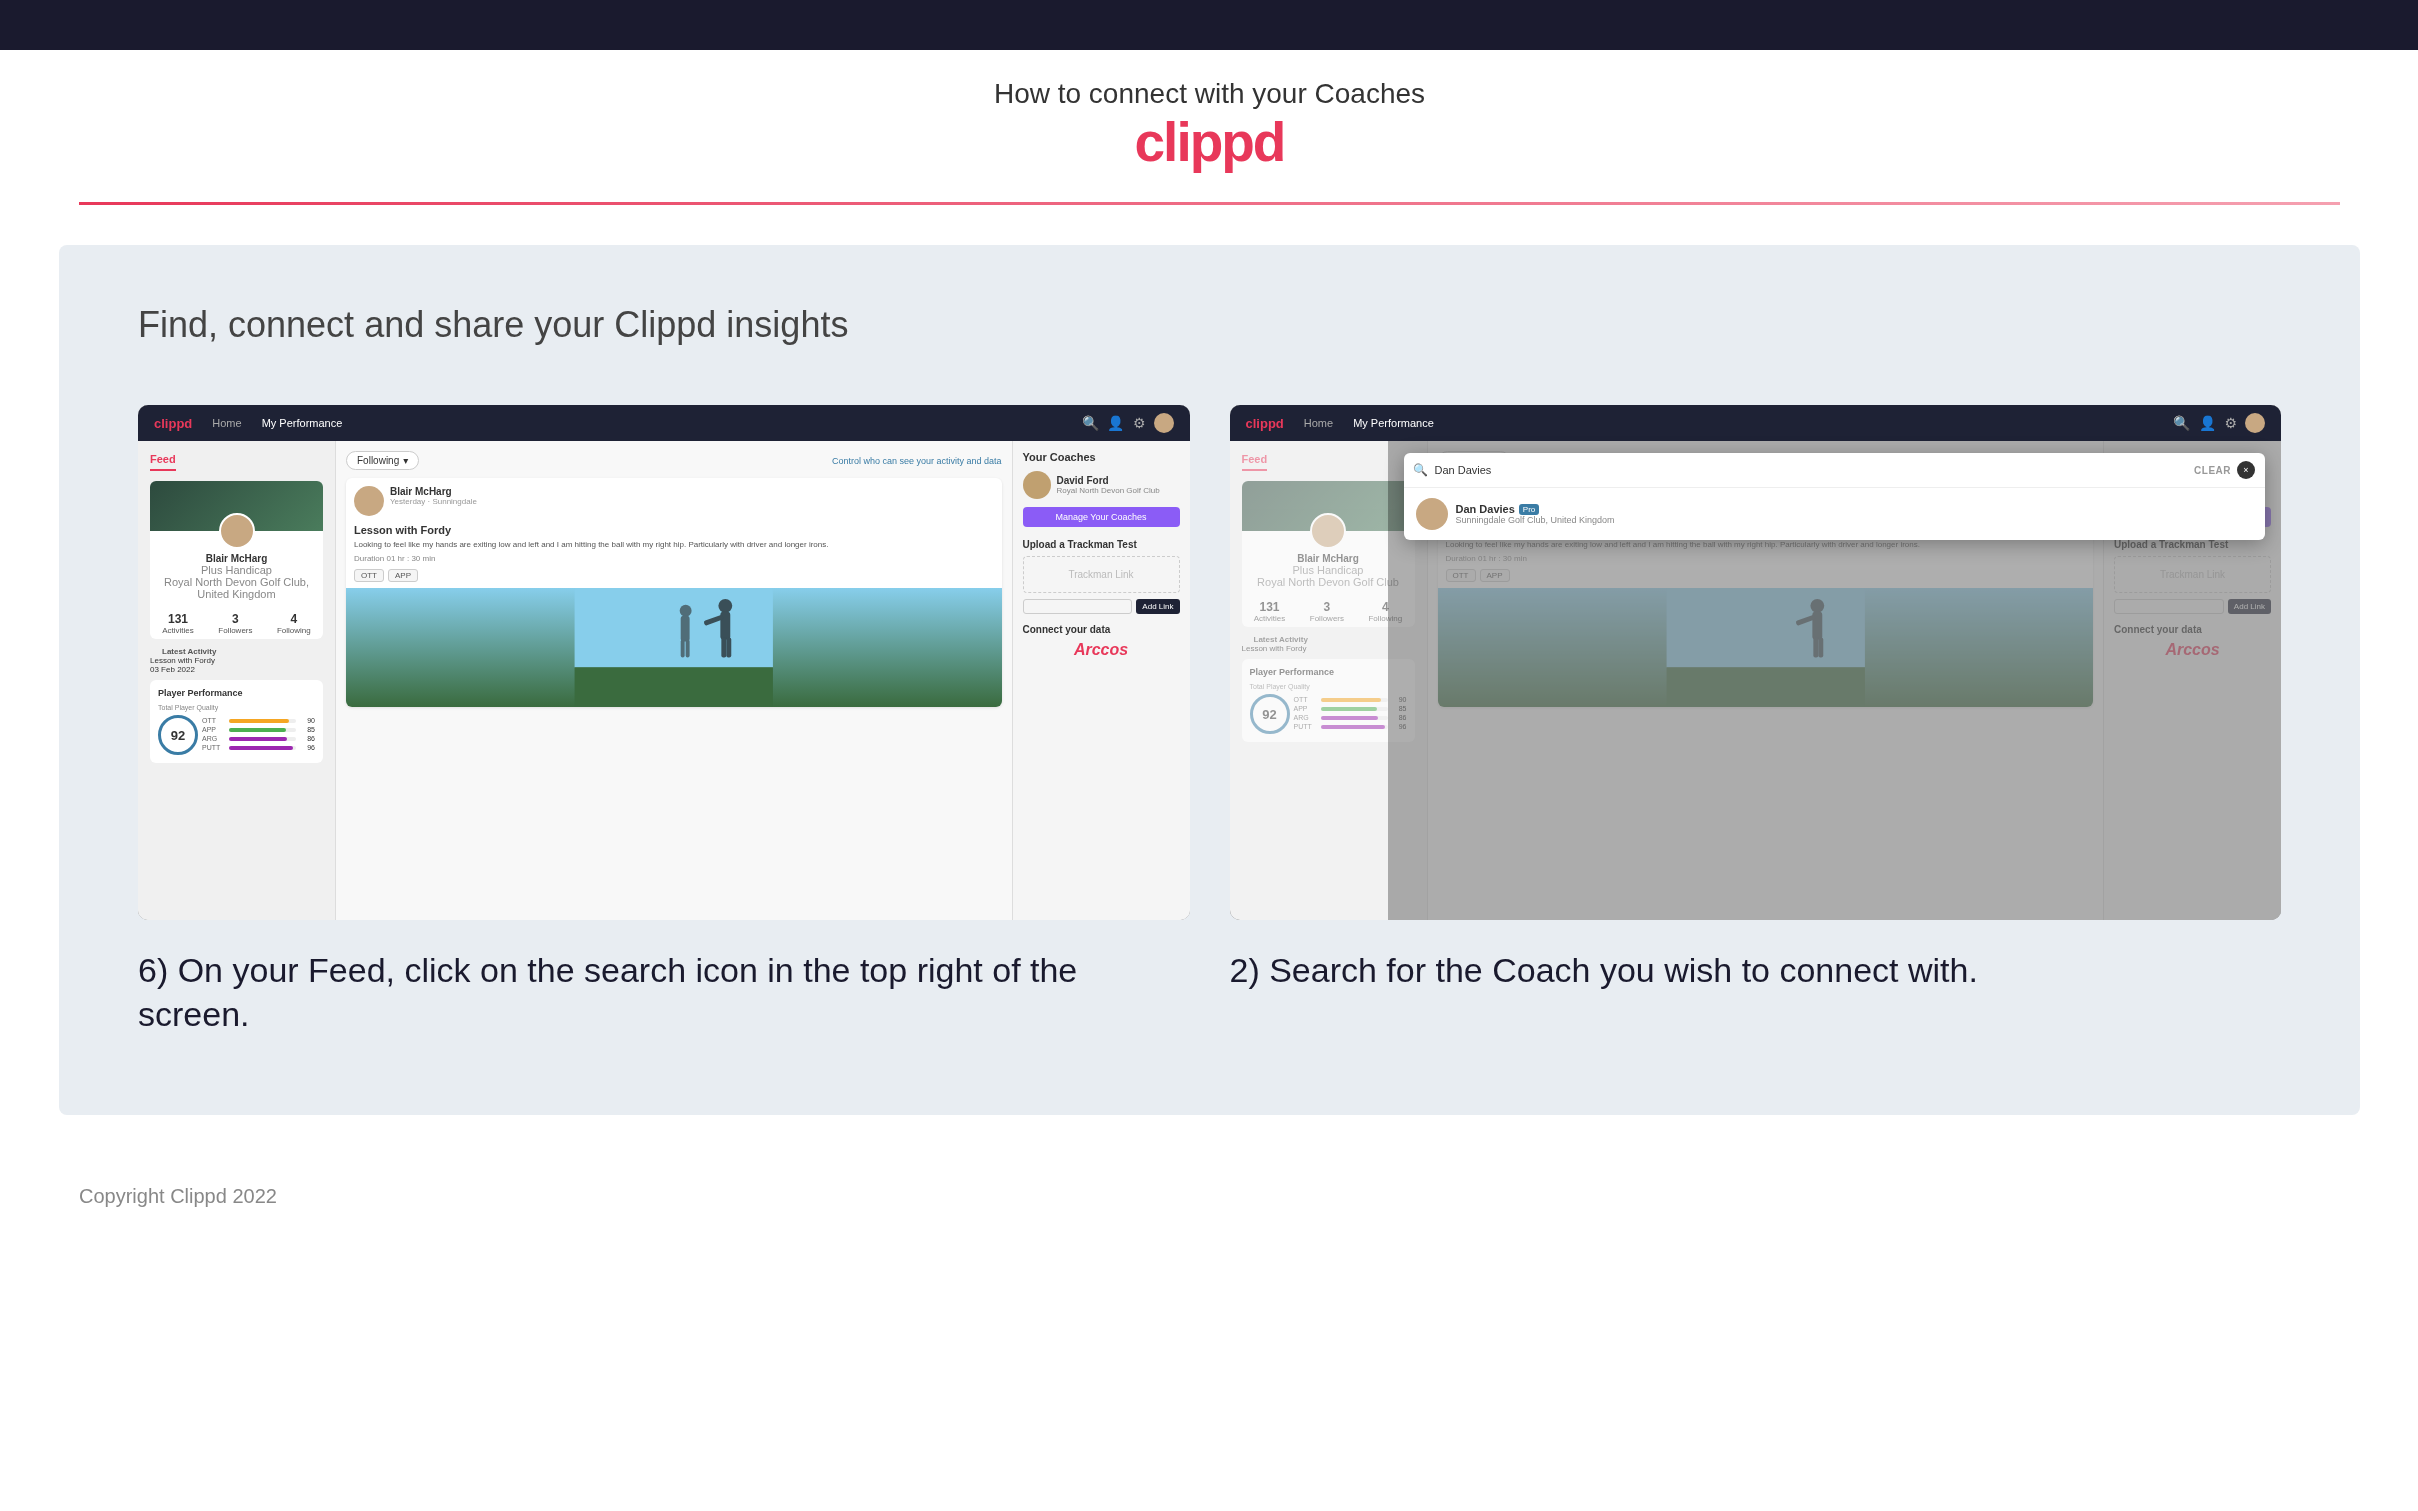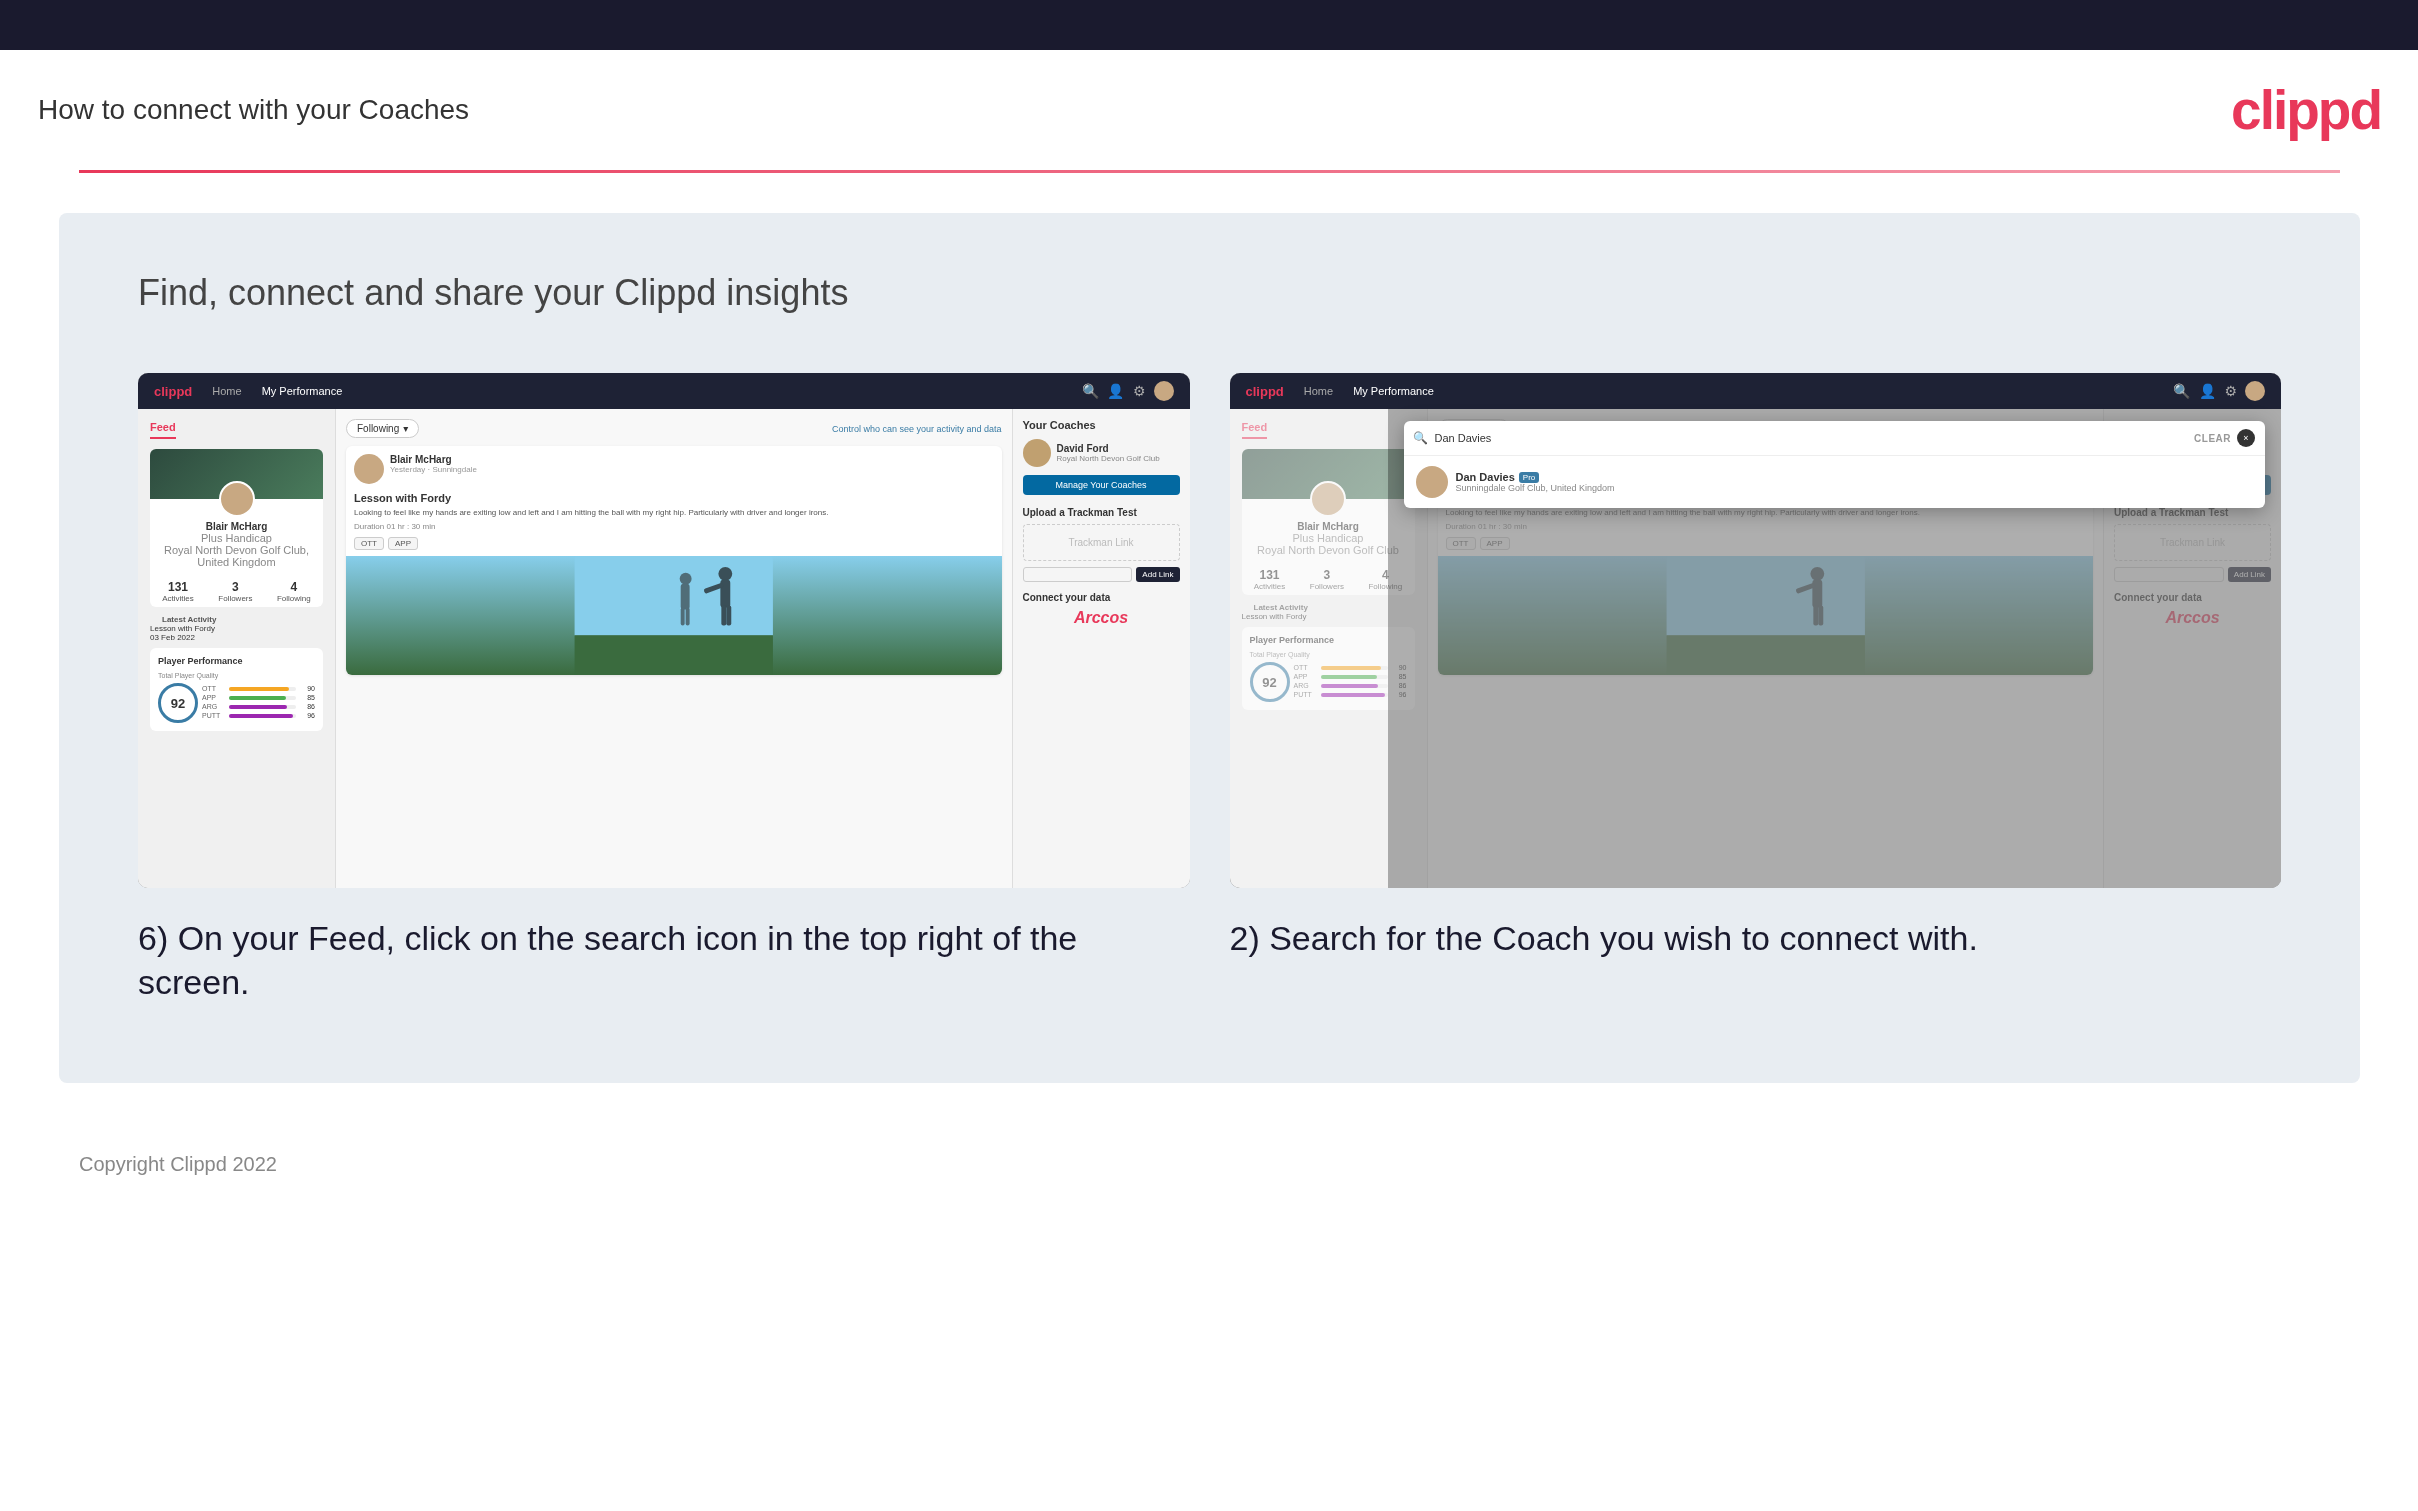--- a/index.html
+++ b/index.html
@@ -11,22 +11,23 @@
     }
     .top-bar {
       background: #1a1a2e;
       height: 50px;
       width: 100%;
     }
     .header {
       display: flex;
       align-items: center;
       justify-content: space-between;
-      padding: 28px 38px;
+      padding: 28px 68px;
       background: #fff;
+      flex-direction: column;
     }
     .header-title {
       font-size: 28px;
       color: #333;
       font-weight: 400;
     }
     .clippd-logo {
       font-size: 55px;
       font-weight: 700;
       color: #e8385a;
@@ -362,21 +363,21 @@
     .coach-name {
       font-size: 10px;
       font-weight: 700;
       color: #333;
     }
     .coach-club {
       font-size: 8px;
       color: #888;
     }
     .manage-btn {
-      background: #0369a1;
+      background: #8b5cf6;
       color: #fff;
       font-size: 9px;
       padding: 5px 8px;
       border-radius: 4px;
       text-align: center;
       margin-bottom: 12px;
       cursor: pointer;
     }
     .upload-section {
       margin-bottom: 10px;

